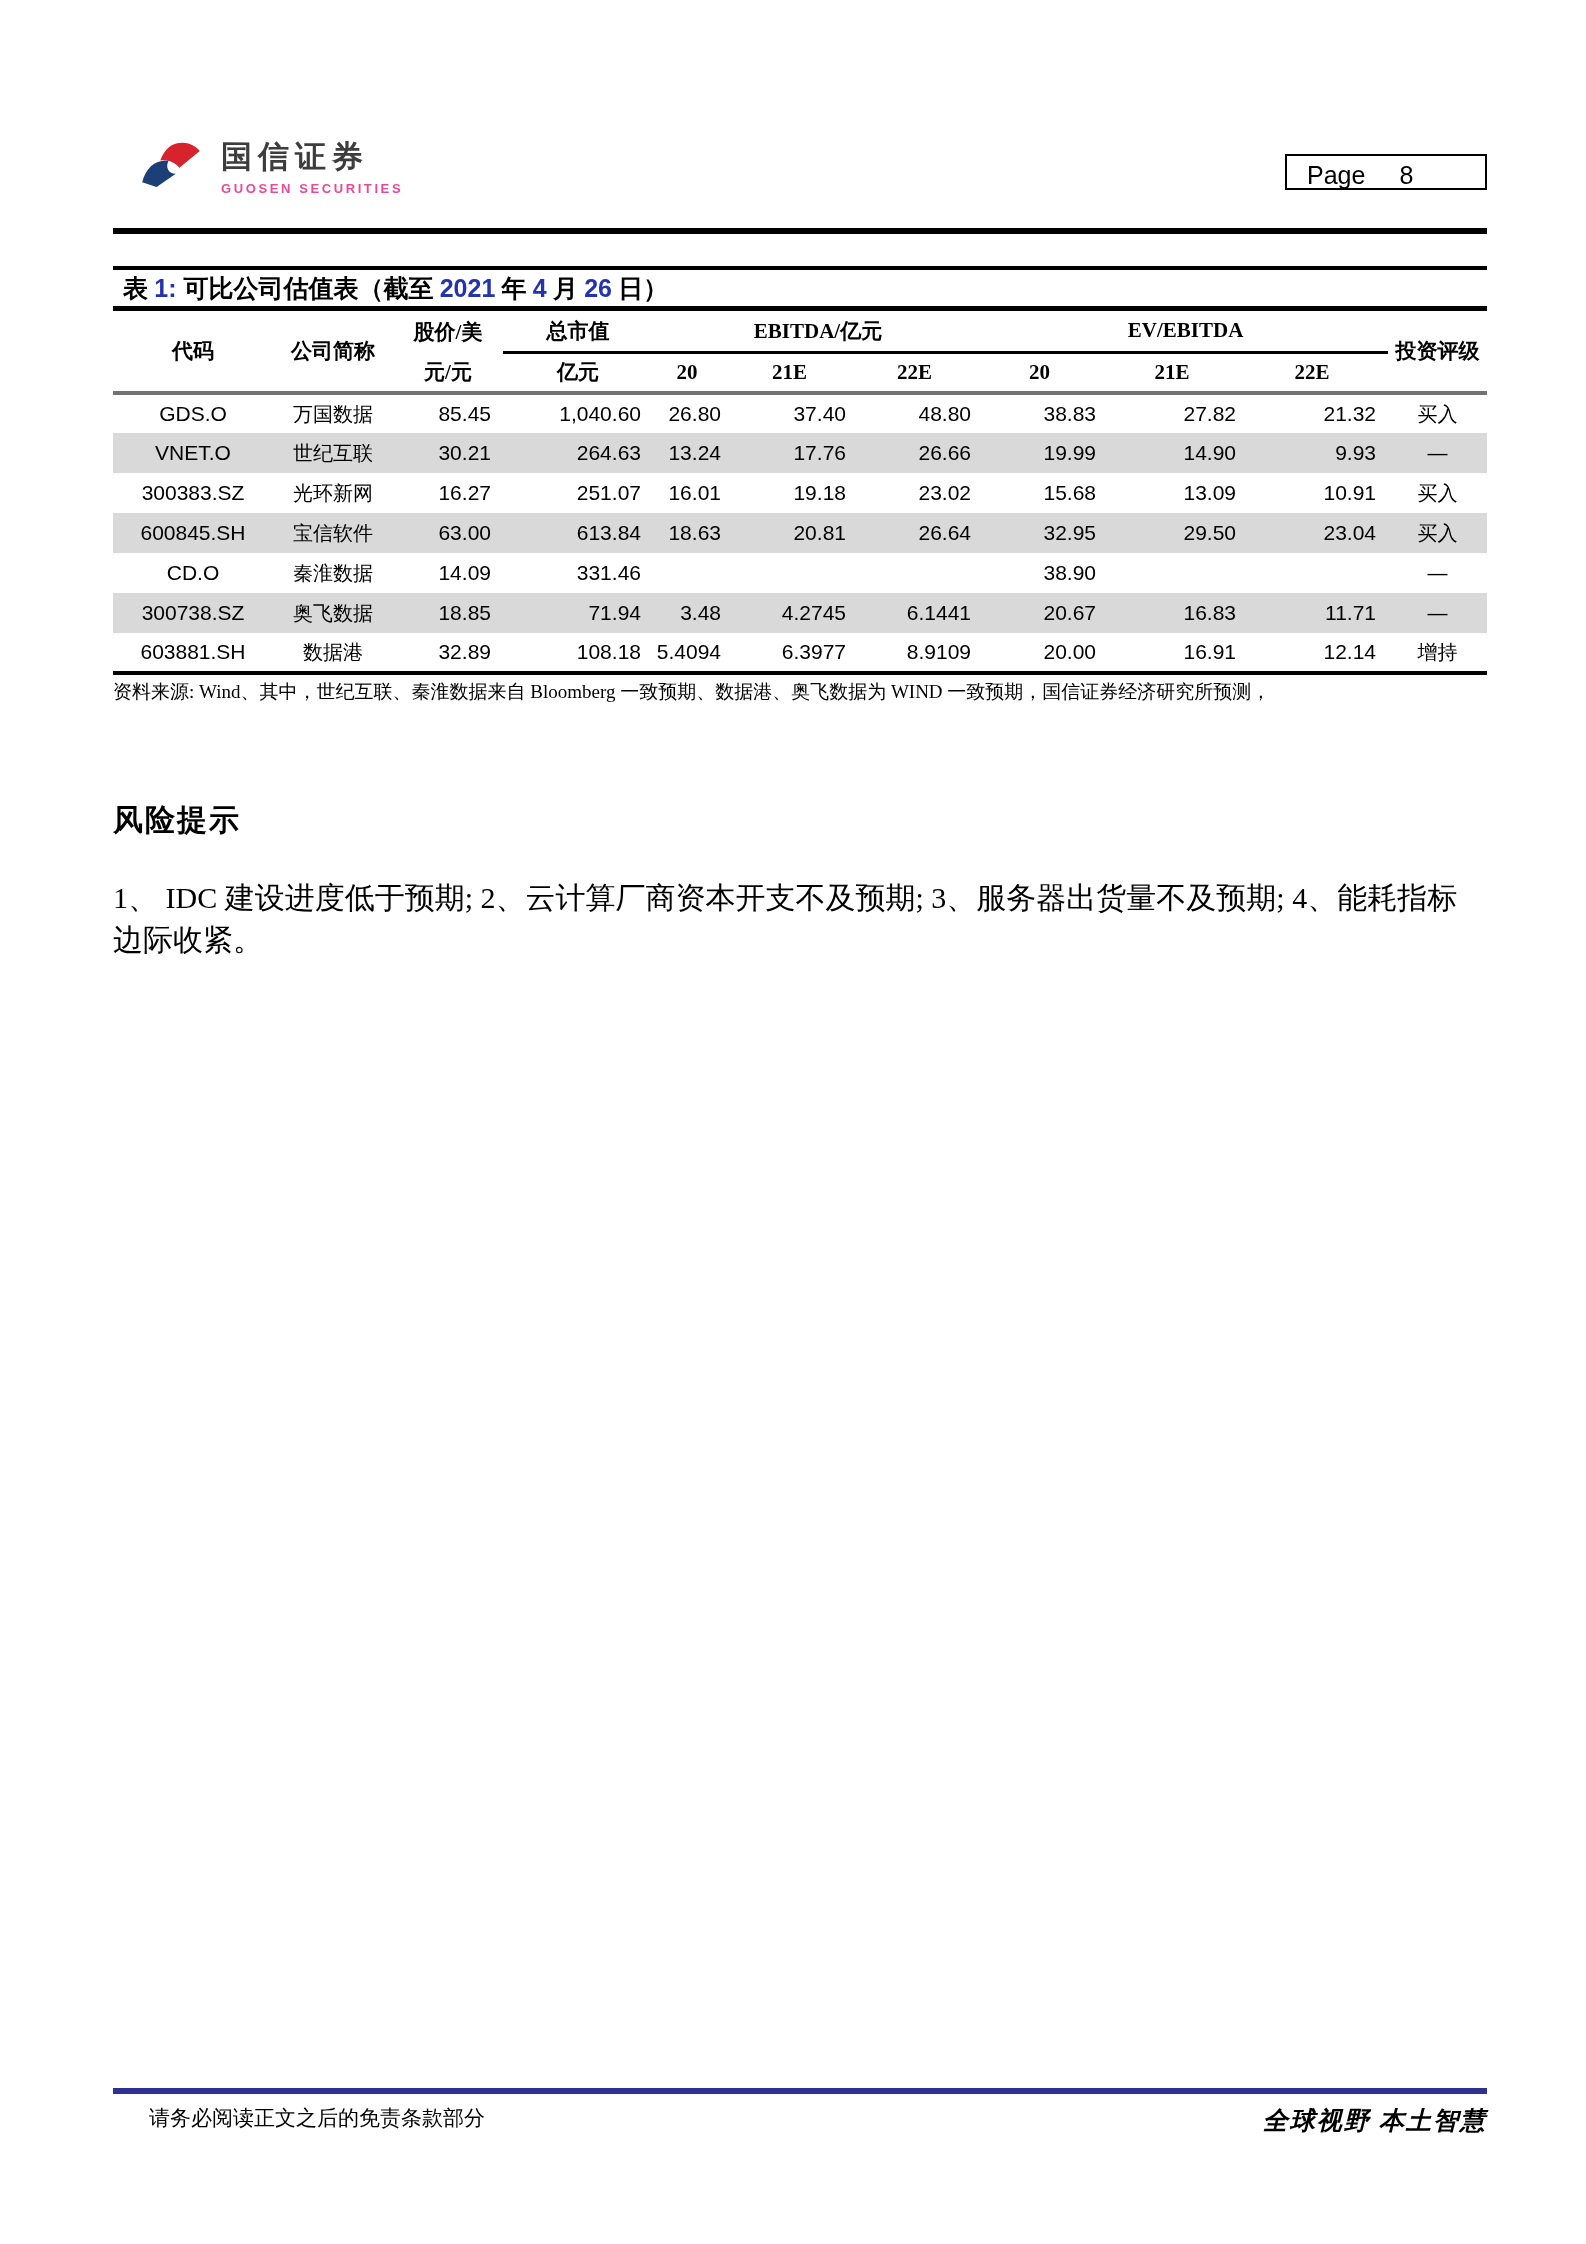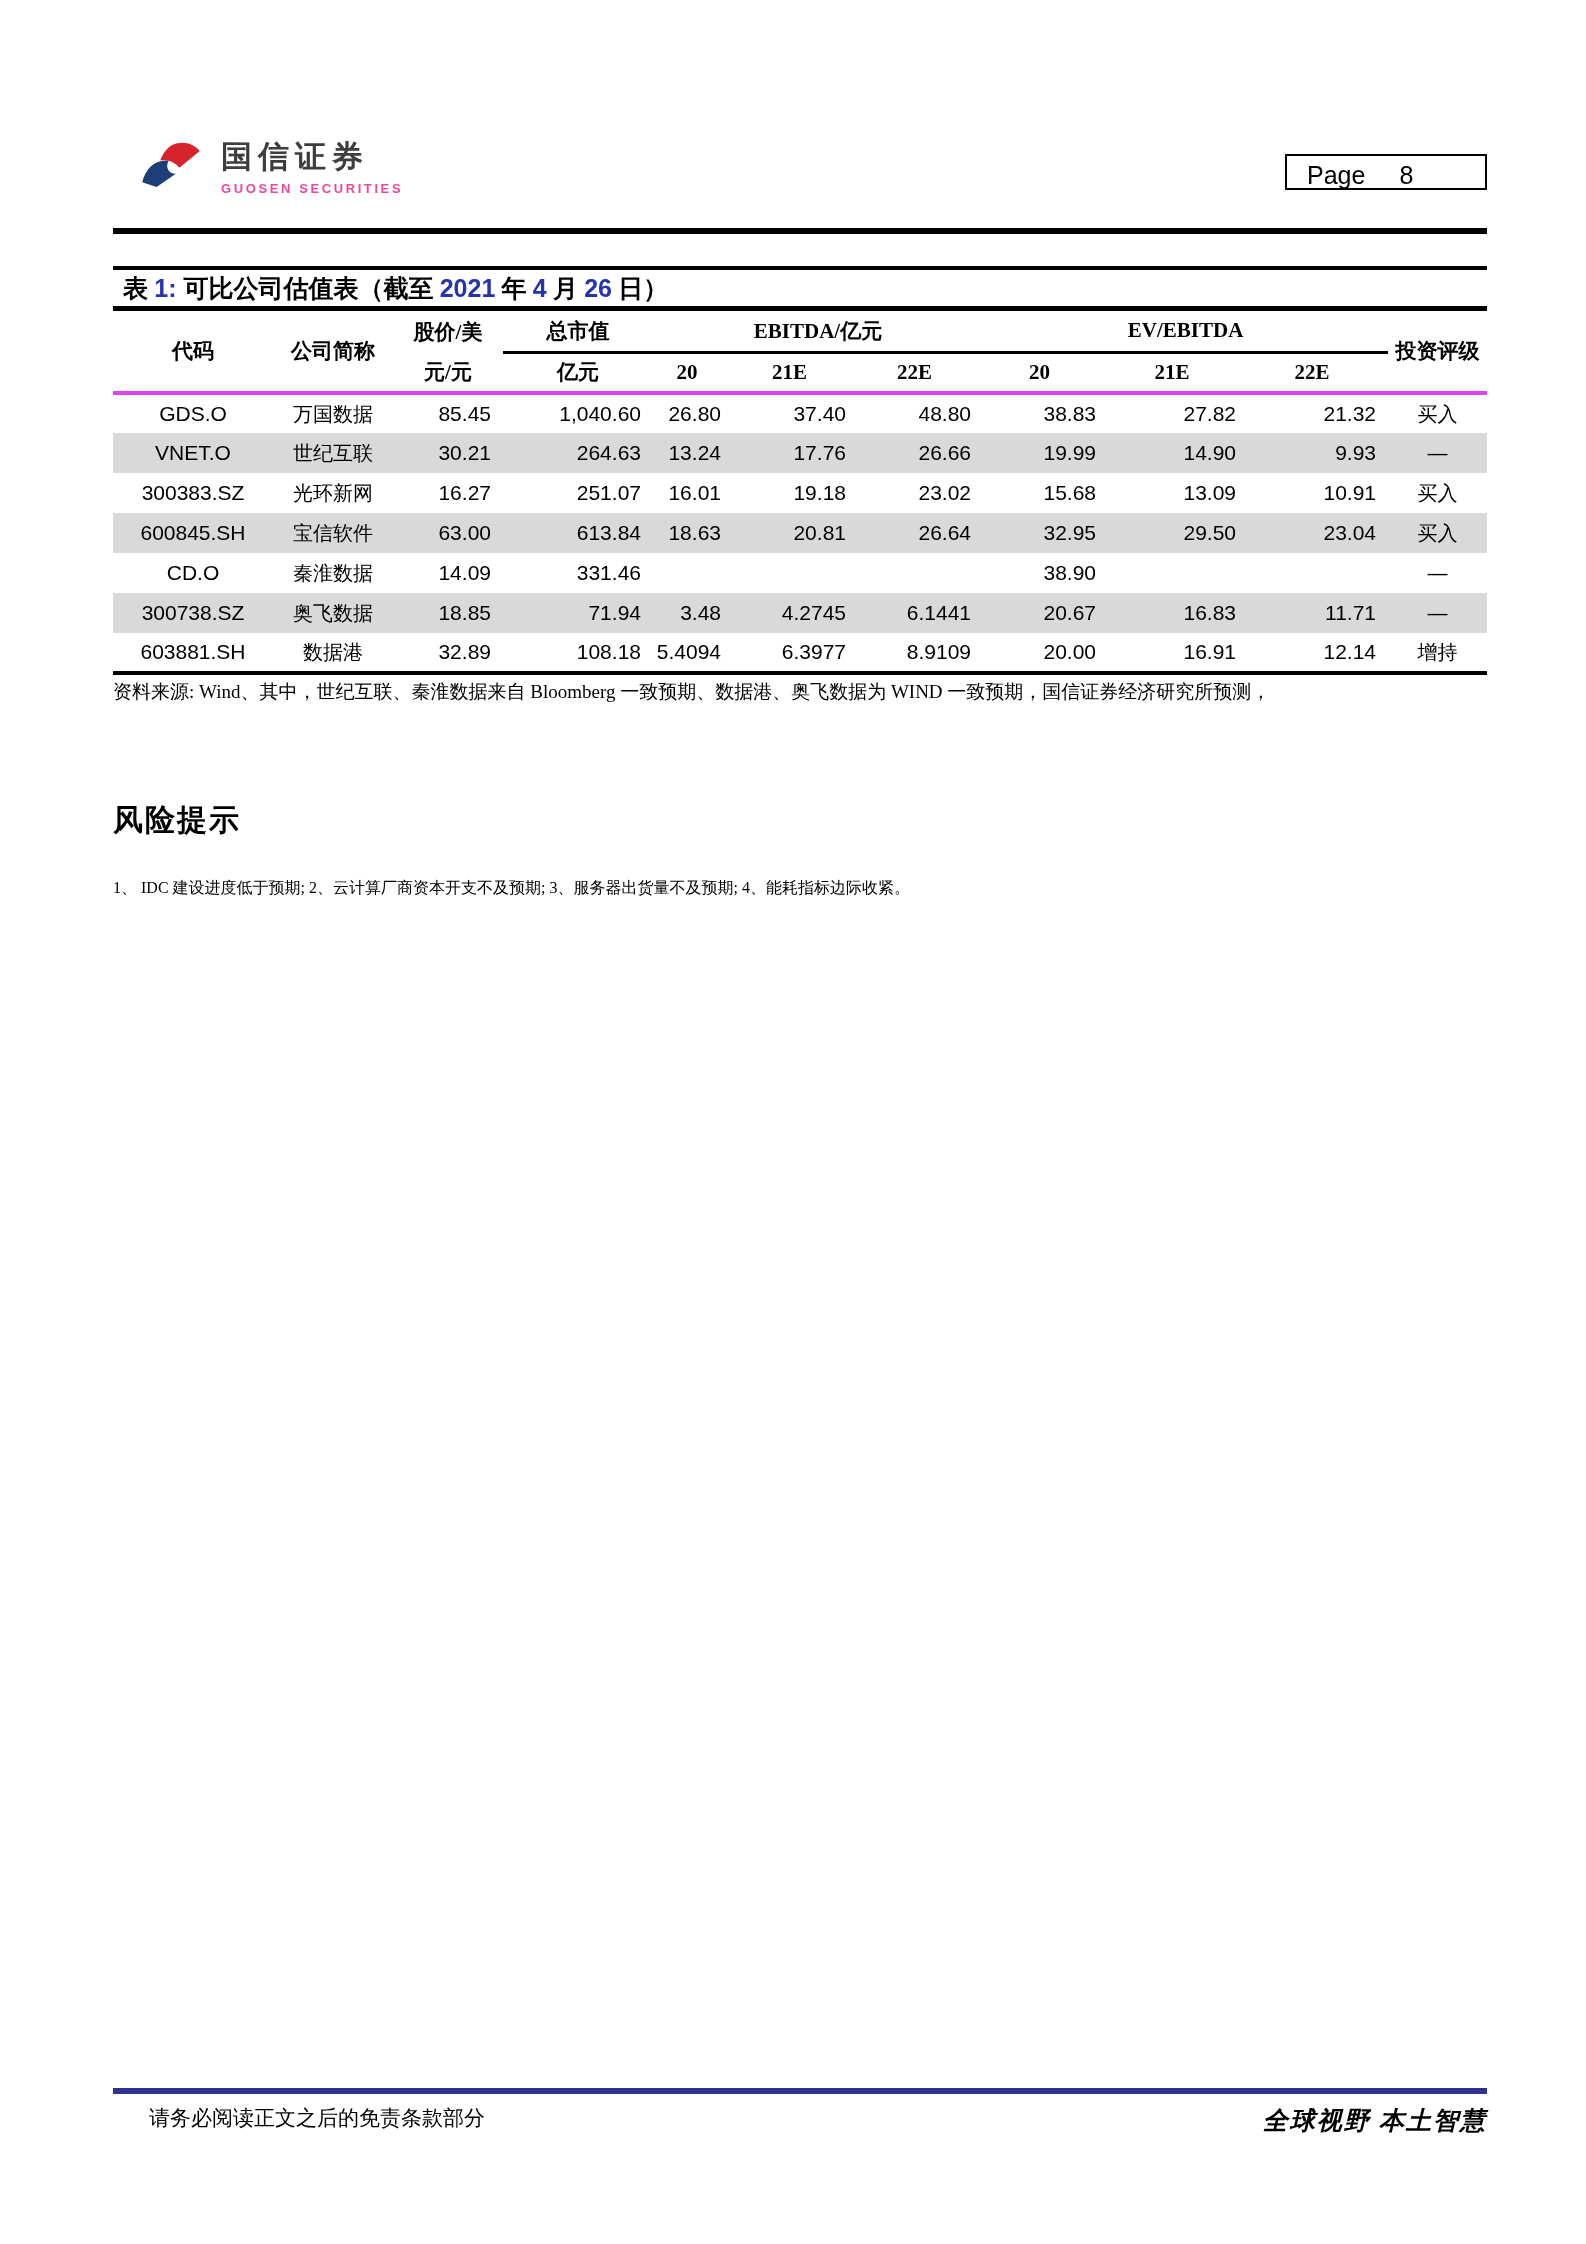--- a/index.html
+++ b/index.html
@@ -29,40 +29,40 @@
                height:45px; line-height:36px; padding-left:10px;
                font-size:25px; font-weight:bold;
                font-family:"Liberation Serif", serif; }
   .seg-blue { color:#2433B0; font-family:"Liberation Sans", sans-serif; }
   .seg-black { color:#000; }
 
   table.val { width:100%; border-collapse:collapse; table-layout:fixed;
               font-size:21px; }
   table.val thead th { font-weight:bold; height:41px; vertical-align:middle;
               font-family:"Liberation Serif", serif; text-align:center; }
-  table.val thead { border-bottom:4px solid #d946ef; }
+  table.val thead { border-bottom:4px solid #737373; }
   th.sans { font-family:"Liberation Sans", sans-serif; }
   th.grp-line { border-bottom:3px solid #000; }
   table.val tbody { border-bottom:4px solid #000; }
   table.val tbody tr { height:40px; }
   table.val tbody tr:nth-child(even) { background:#D9D9D9; }
   table.val td { vertical-align:middle; font-family:"Liberation Sans", sans-serif; }
   td.c0, td.c1, td.c10 { text-align:center; }
   td.c1, td.c10 { font-family:"Liberation Serif", serif; font-size:20px; }
   td.c2, td.c3, td.c4, td.c5, td.c6, td.c7, td.c8, td.c9
         { text-align:right; padding-right:12px; }
   th.sub-num { text-align:right; padding-right:12px; }
 
   .src { margin-top:4px; font-size:19px; font-family:"Liberation Serif", serif; color:#000; }
 
   
   .risk { top:800px; }
   .risk h2 { font-size:30px; font-weight:bold; letter-spacing:2px;
              font-family:"Liberation Sans", sans-serif; }
-  .risk p { margin-top:36px; font-size:16px; line-height:1.4;
+  .risk p { margin-top:36px; font-size:30px; line-height:1.4;
             font-family:"Liberation Serif", serif; }
 
   
   .foot-rule { top:2088px; height:6px; background:#2E3192; }
   .footrow { top:2104px; display:flex; justify-content:space-between; align-items:flex-start; }
   .foot-left { font-size:21px; font-family:"Liberation Serif", serif; padding-left:36px; }
   .foot-right { font-size:25px; font-weight:bold; font-style:italic;
                 font-family:"Liberation Serif", serif; letter-spacing:2px; }
 </style>
 </head>

